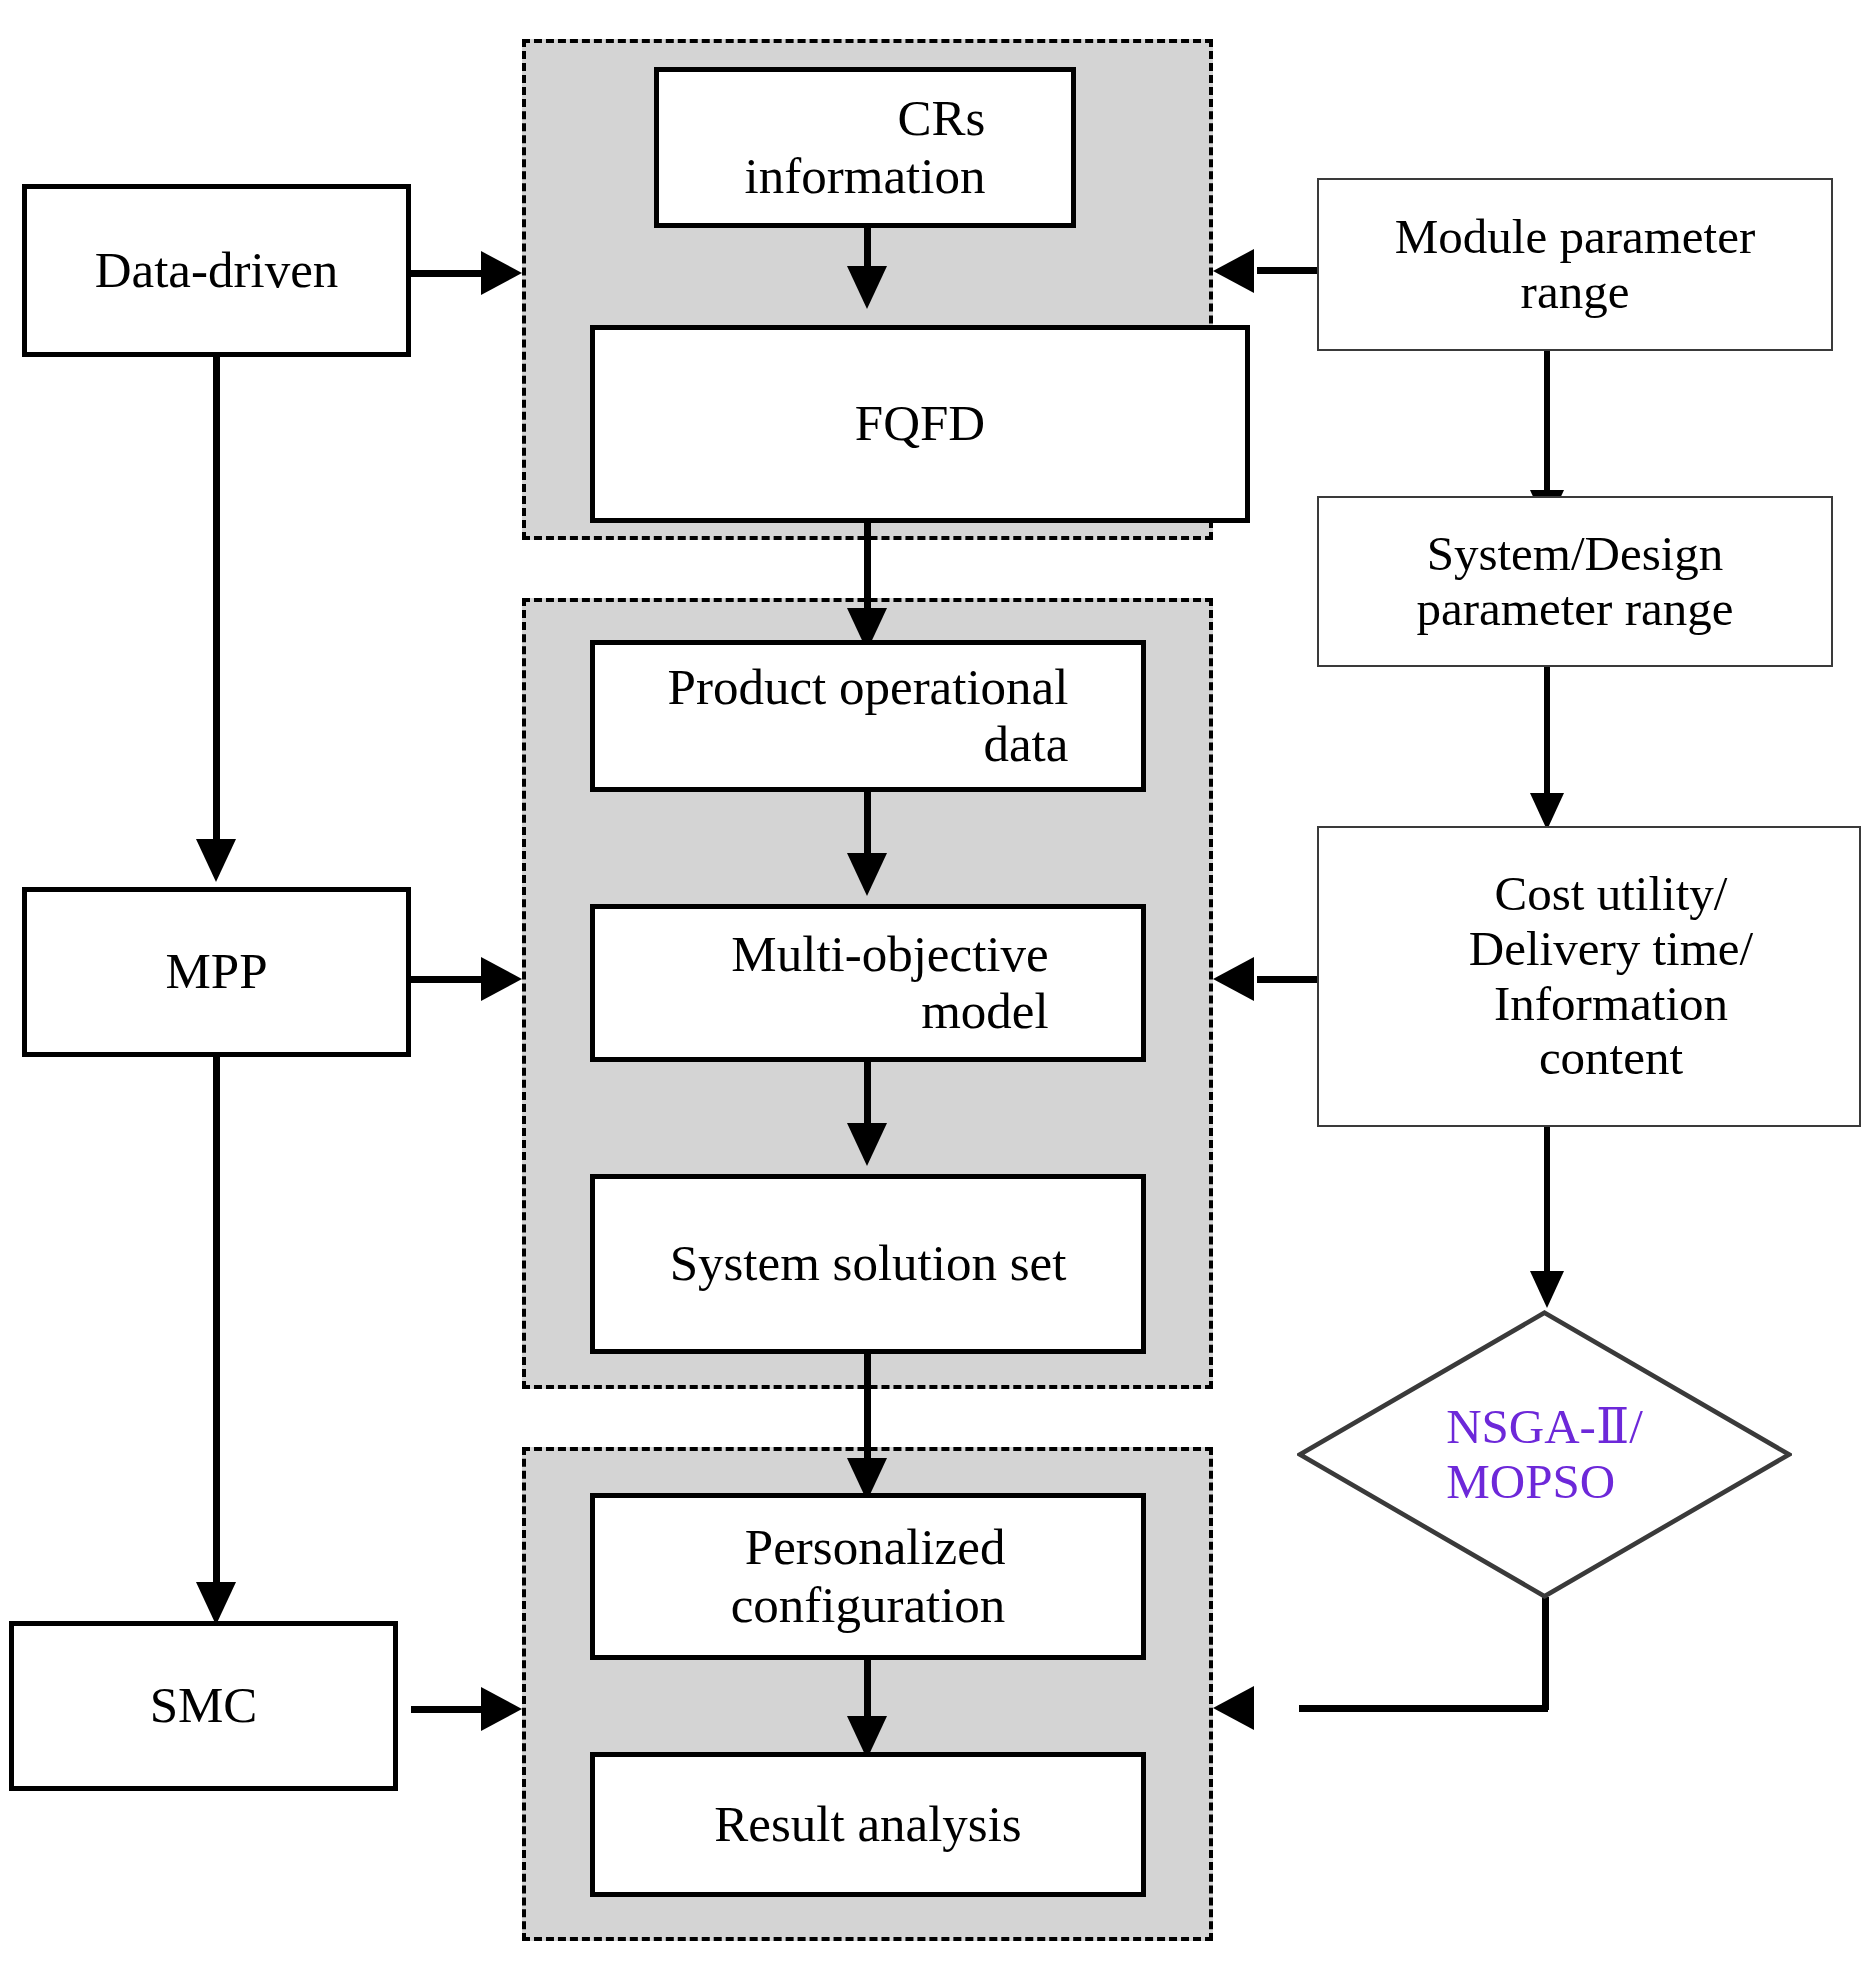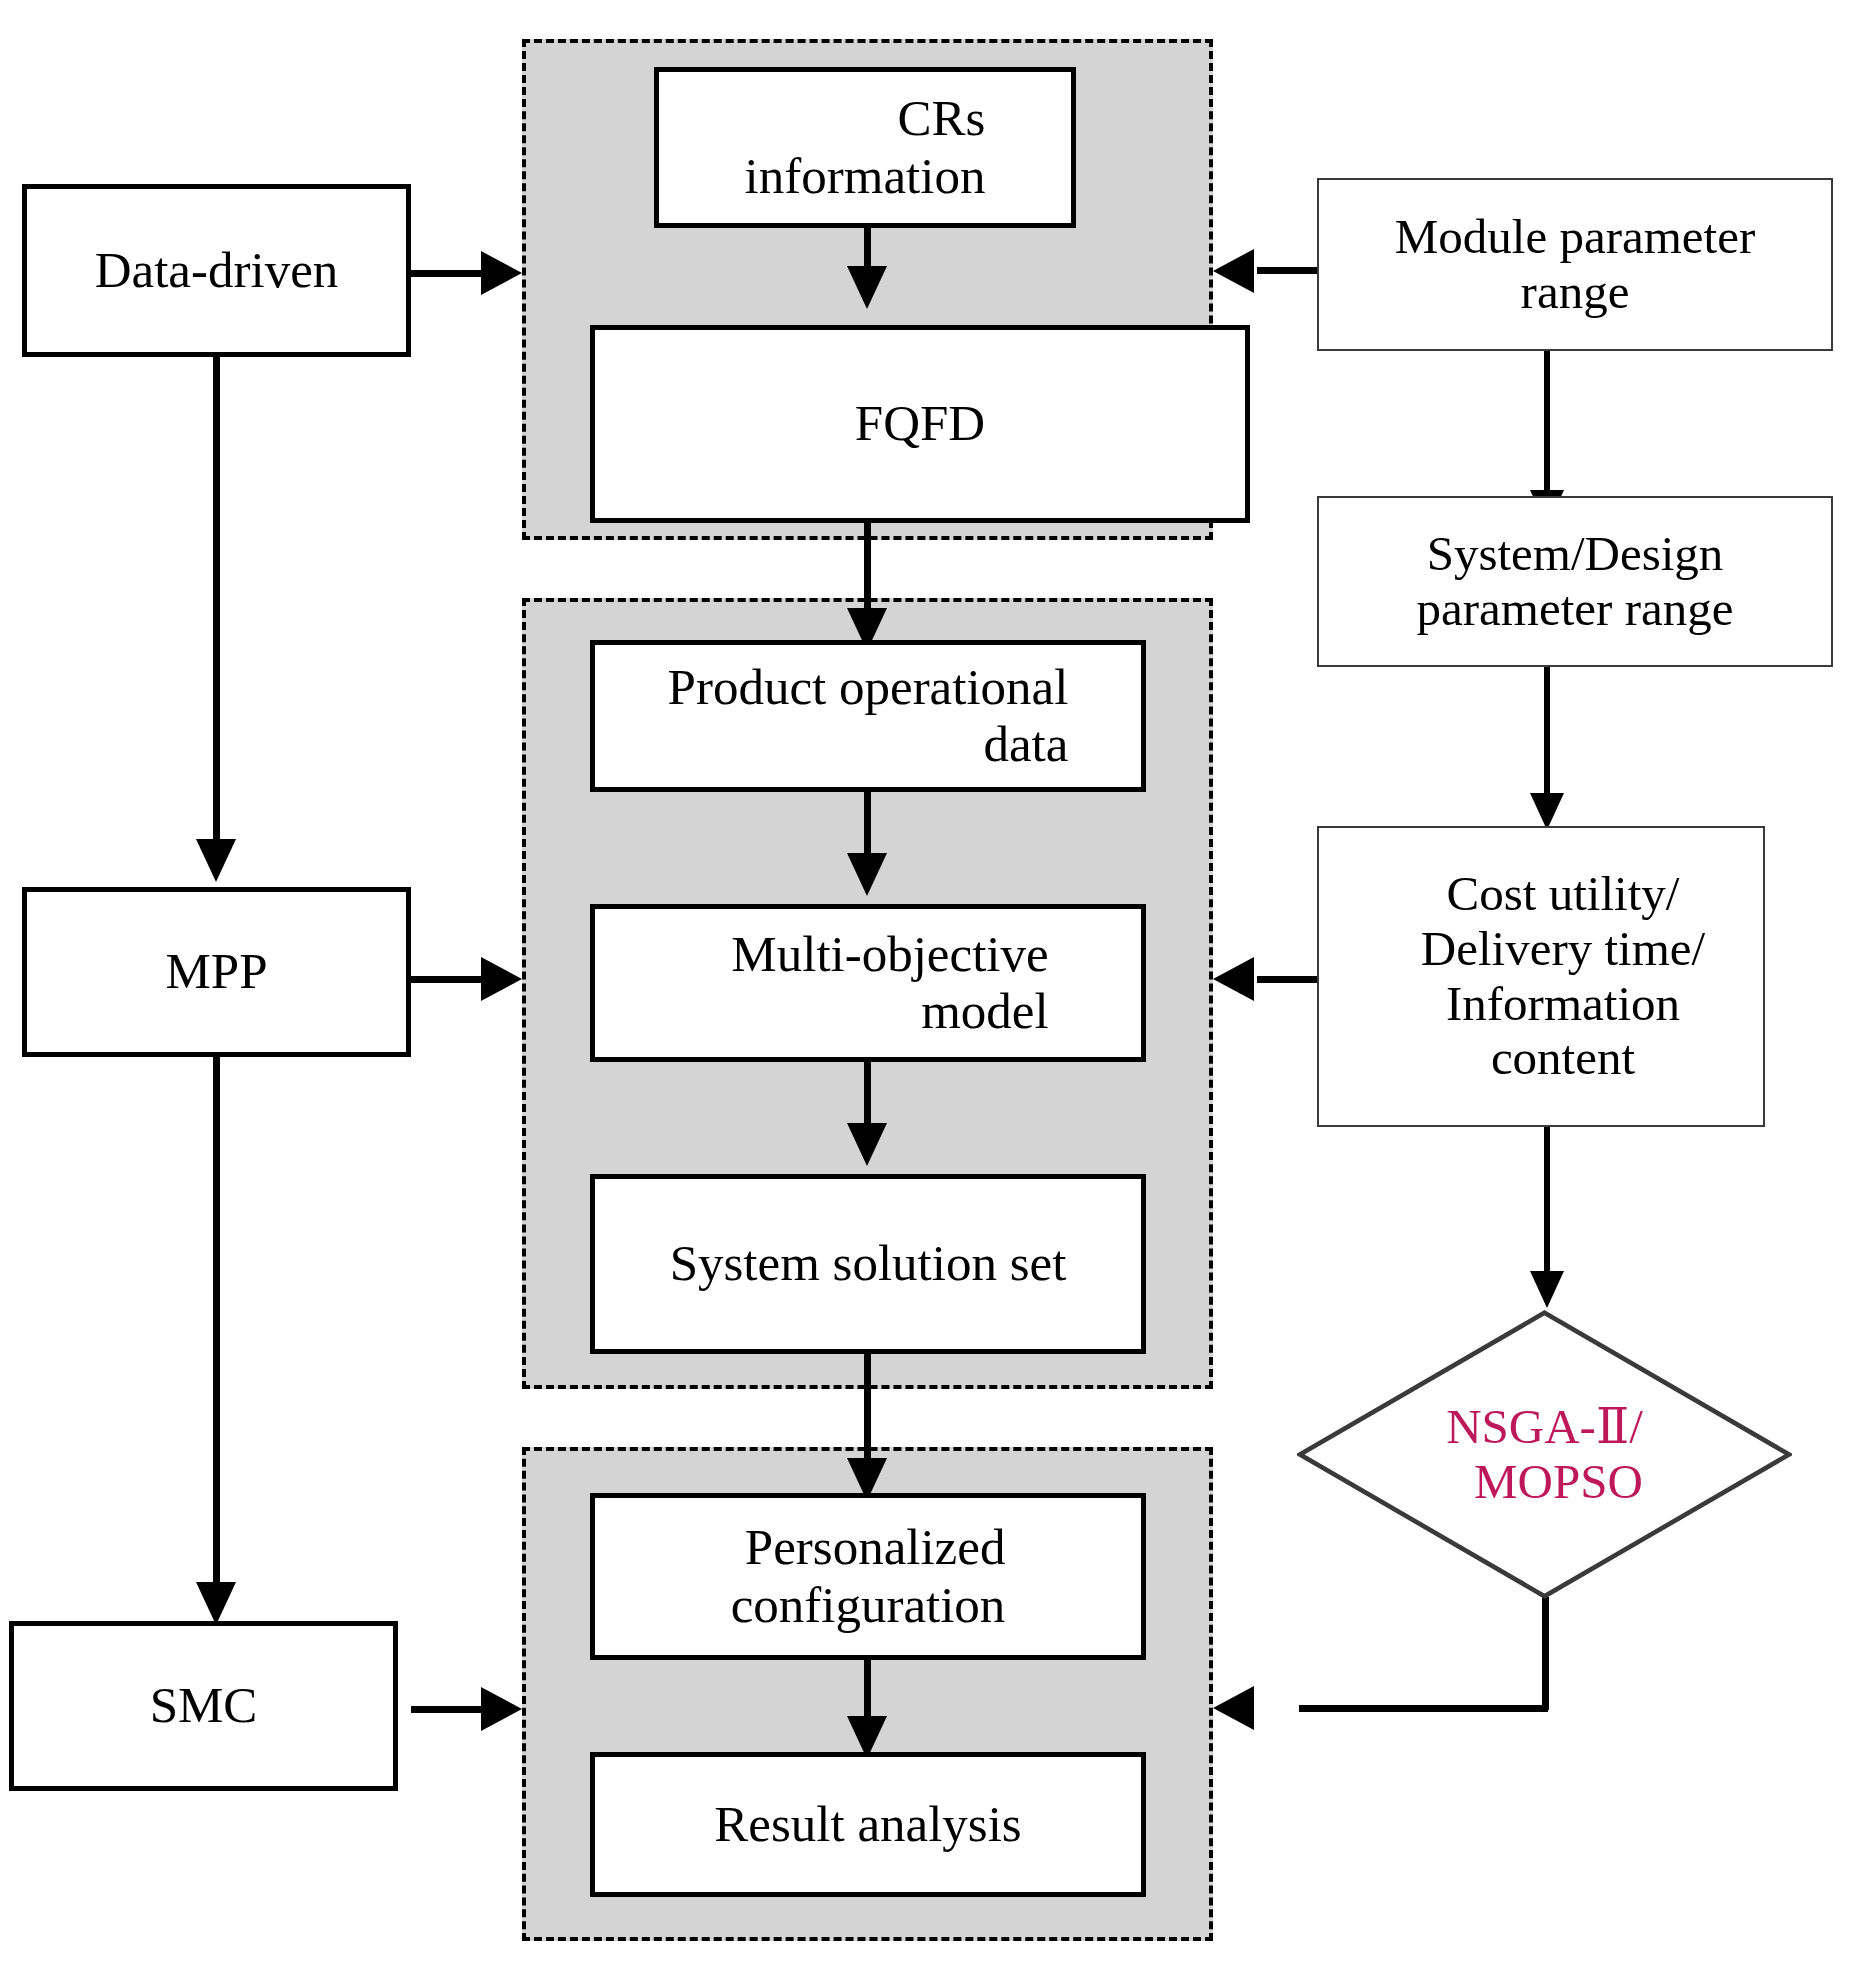--- a/index.html
+++ b/index.html
@@ -31,21 +31,21 @@
     white-space:pre-line;
   }
   .box-thick{border:5.6px solid #000000;text-align:right;}
   .box-thin{border:2.8px solid #3a3a3a;}
   
   .diamond-wrap{position:absolute;}
   .diamond-wrap svg{display:block;}
   .diamond-label{
     position:absolute;left:0;top:0;width:100%;height:100%;
     display:flex;align-items:center;justify-content:center;
-    text-align:right;line-height:1.12;color:#be185d;
+    text-align:left;line-height:1.12;color:#6d28d9;
     white-space:pre-line;
   }
   
   .conn{position:absolute;background:#000000;}
   .vline{width:6.5px;}
   .hline{height:6.5px;}
   .vline-thin{width:5.6px;}
   
   .arrow{position:absolute;width:0;height:0;}
   .arrow-down{
@@ -155,21 +155,21 @@
 configuration</div>
 
   <div class="box box-thick fs-big" style="left:590px;top:1752px;width:556px;height:145px;">Result analysis</div>
 
   <div class="box box-thin fs-mid" style="left:1317px;top:178px;width:516px;height:173px;">Module parameter
 range</div>
 
   <div class="box box-thin fs-mid" style="left:1317px;top:496px;width:516px;height:171px;">System/Design
 parameter range</div>
 
-  <div class="box box-thin fs-mid" style="left:1317px;top:826px;width:448px;height:301px;padding-left:44px;">Cost utility/
+  <div class="box box-thin fs-mid" style="left:1317px;top:826px;width:544px;height:301px;padding-left:44px;">Cost utility/
 Delivery time/
 Information
 content</div>
 
   <div class="diamond-wrap" style="left:1297px;top:1310px;width:495px;height:289px;">
     <svg width="495" height="289" viewBox="0 0 534 312">
       <polygon points="267,3 531,156 267,309 3,156" fill="#ffffff" stroke="#3a3a3a" stroke-width="5"></polygon>
     </svg>
     <div class="diamond-label fs-mid">NSGA-Ⅱ/
 MOPSO</div>

